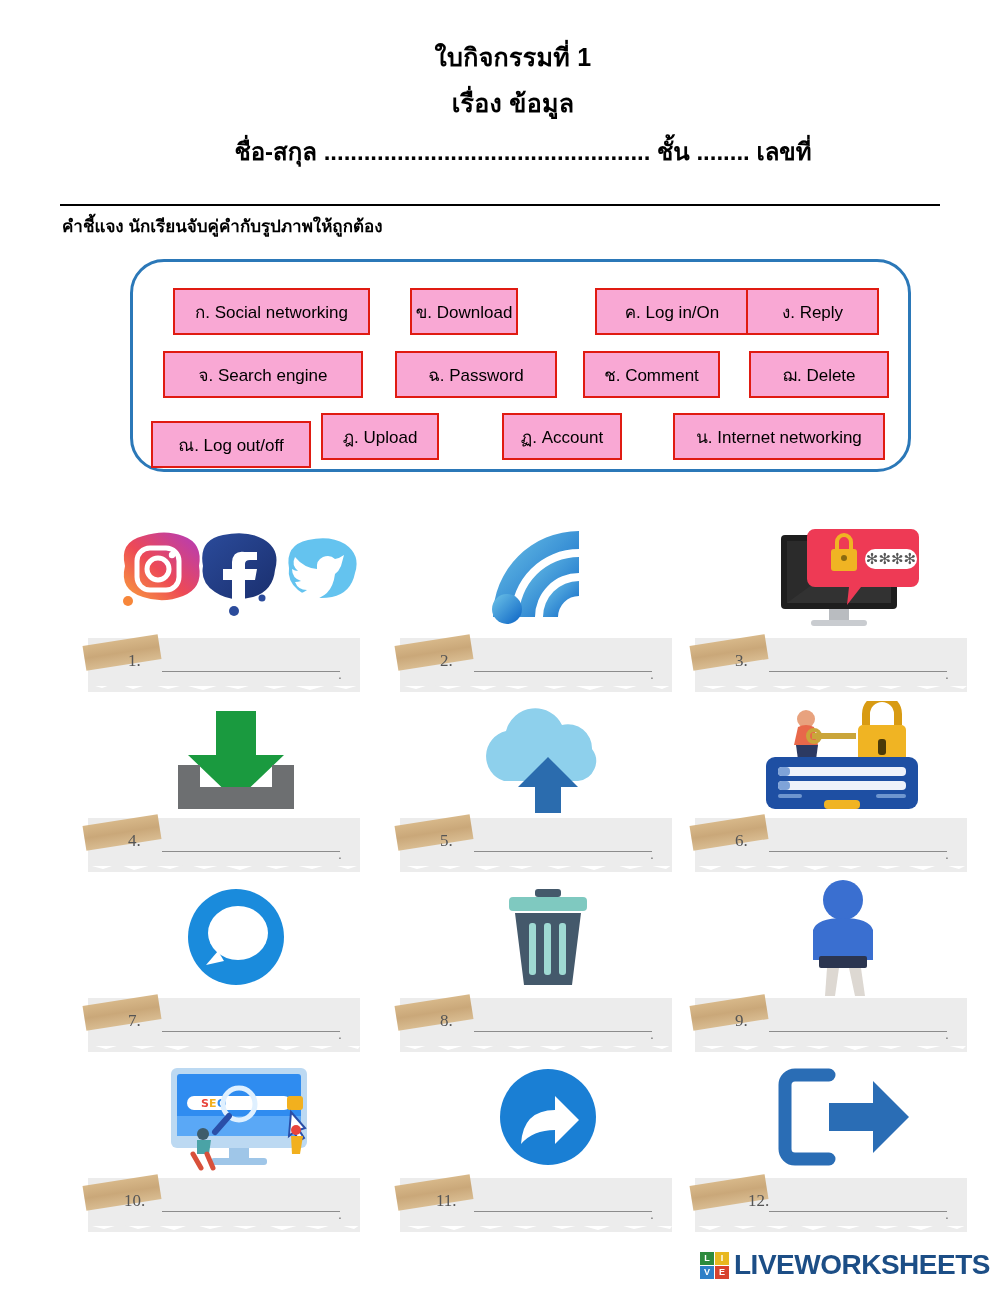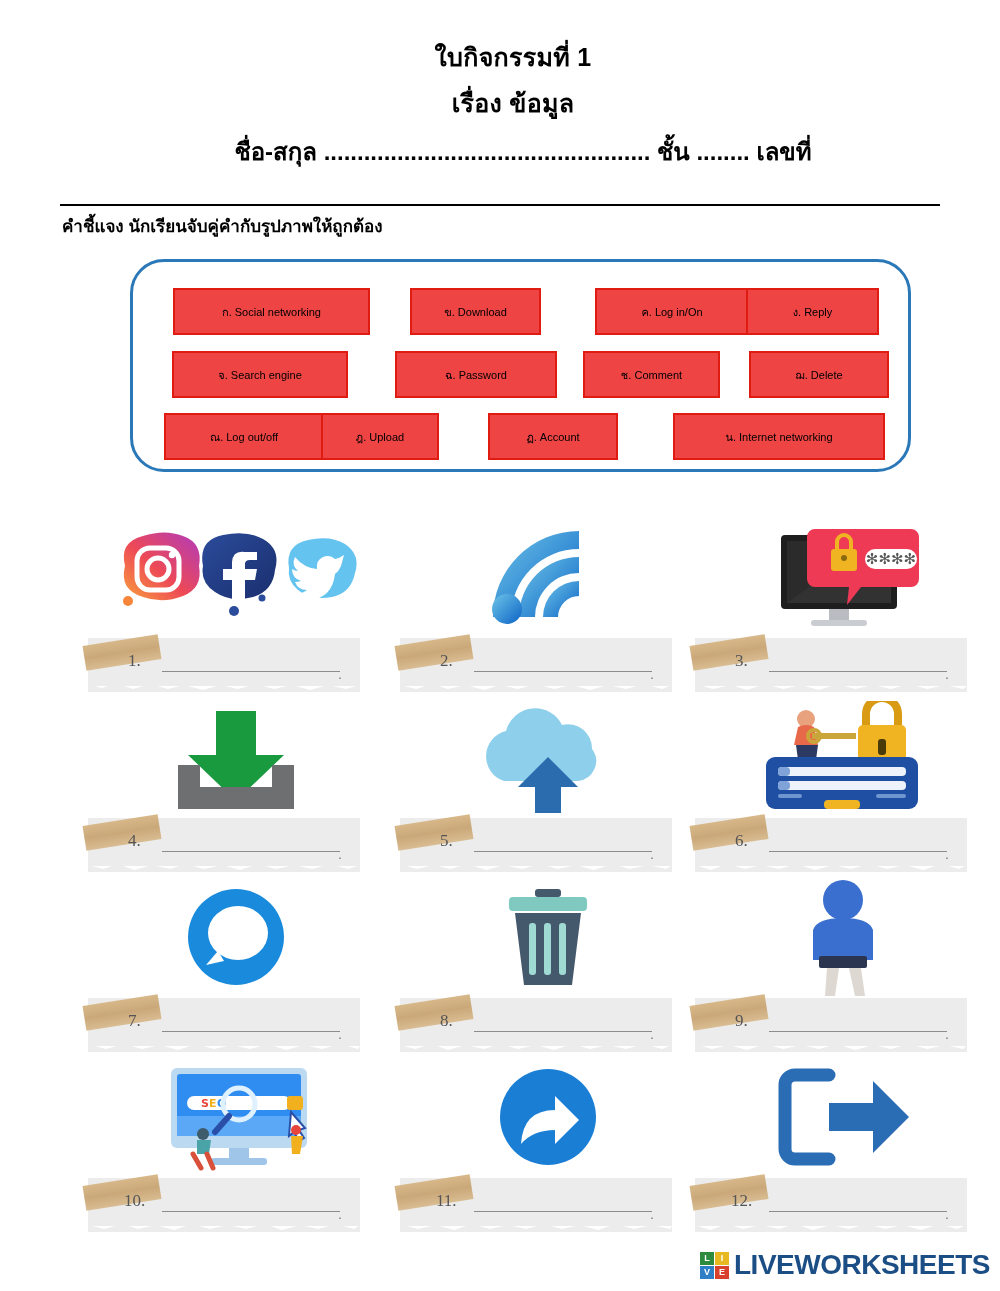--- a/index.html
+++ b/index.html
@@ -71,26 +71,26 @@
     height: 46px;
     display: flex;
   }
   .wb-row.r1 { top: 26px; }
   .wb-row.r2 { top: 89px; }
   .wb-row.r3 { top: 151px; }
 
   .wb-item {
     position: absolute;
     border: 2px solid #e01b12;
-    background: #ef4444;
+    background: #f9a8d4;
     box-sizing: border-box;
     display: flex;
     align-items: center;
     justify-content: center;
-    font-size: 11px;
+    font-size: 17px;
     height: 47px;
     white-space: nowrap;
     padding: 0 10px;
   }
 
   
   .grid {
     position: absolute;
     top: 516px;
     left: 0;
@@ -198,34 +198,34 @@
   <div class="title-line">ใบกิจกรรมที่ 1</div>
   <div class="title-line">เรื่อง ข้อมูล</div>
   <div class="name-line">ชื่อ-สกุล ................................................. ชั้น ........ เลขที่</div>
 </div>
 <div class="rule"></div>
 <div class="instruction">คำชี้แจง นักเรียนจับคู่คำกับรูปภาพให้ถูกต้อง</div>
 
 <div class="wordbank">
   <div class="wb-row r1">
     <div class="wb-item" style="left:40px;width:197px;">ก. Social networking</div>
-    <div class="wb-item" style="left:277px;width:131px;">ข. Download</div>
+    <div class="wb-item" style="left:277px;width:108px;">ข. Download</div>
     <div class="wb-item" style="left:462px;width:154px;">ค. Log in/On</div>
     <div class="wb-item" style="left:613px;width:133px;">ง. Reply</div>
   </div>
   <div class="wb-row r2">
-    <div class="wb-item" style="left:39px;width:176px;">จ. Search engine</div>
+    <div class="wb-item" style="left:30px;width:200px;">จ. Search engine</div>
     <div class="wb-item" style="left:262px;width:162px;">ฉ. Password</div>
     <div class="wb-item" style="left:450px;width:137px;">ช. Comment</div>
     <div class="wb-item" style="left:616px;width:140px;">ฌ. Delete</div>
   </div>
   <div class="wb-row r3">
-    <div class="wb-item" style="left:31px;width:160px;">ณ. Log out/off</div>
+    <div class="wb-item" style="left:18px;width:160px;margin-top:8px;">ณ. Log out/off</div>
     <div class="wb-item" style="left:188px;width:118px;">ฎ. Upload</div>
-    <div class="wb-item" style="left:355px;width:130px;">ฏ. Account</div>
+    <div class="wb-item" style="left:369px;width:120px;">ฏ. Account</div>
     <div class="wb-item" style="left:540px;width:212px;">น. Internet networking</div>
   </div>
 </div>
 
 <div class="grid">
 
   <div class="cell" style="left:88px;top:0px;">
     <div class="art">
       <svg width="250" height="110" viewBox="0 0 250 110">
         <defs>
@@ -508,21 +508,21 @@
 
   <div class="cell" style="left:695px;top:540px;">
     <div class="art">
       <svg width="140" height="112" viewBox="0 0 140 112">
         <path d="M56 14 h-34 a10 10 0 0 0 -10 10 v64 a10 10 0 0 0 10 10 h34" fill="none" stroke="#2a6db5" stroke-width="13" stroke-linecap="round"></path>
         <path d="M56 42 h44 v-22 l36 36 l-36 36 v-22 h-44 z" fill="#2a6db5"></path>
       </svg>
     </div>
     <div class="strip">
       <div class="tape"></div>
-      <div class="num" style="left:36px;">12.</div>
+      <div class="num" style="left:53px;">12.</div>
       <div class="ansline"></div>
       <div class="dot">.</div>
       <svg class="torn" viewBox="0 0 272 9" preserveAspectRatio="none">
           <path d="M0 2 L15 7 L32 1 L48 6 L66 2 L84 6 L100 1 L118 7 L136 2 L154 6 L172 1 L190 6 L208 2 L226 7 L244 1 L262 6 L272 2 L272 9 L0 9 Z" fill="#ececec"></path>
         </svg>
     </div>
   </div>
 
 </div>
 

